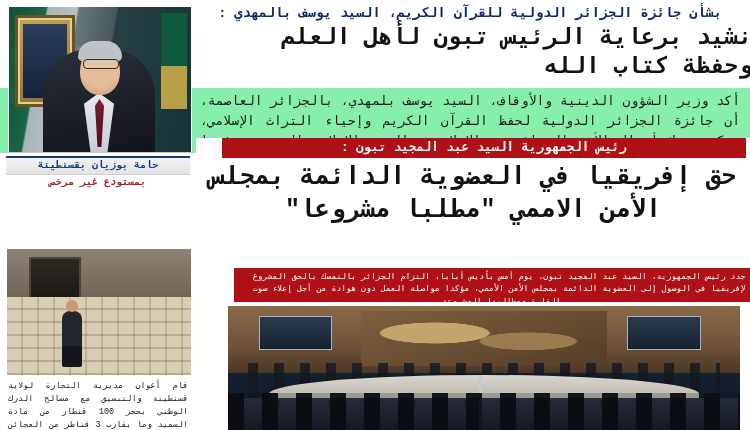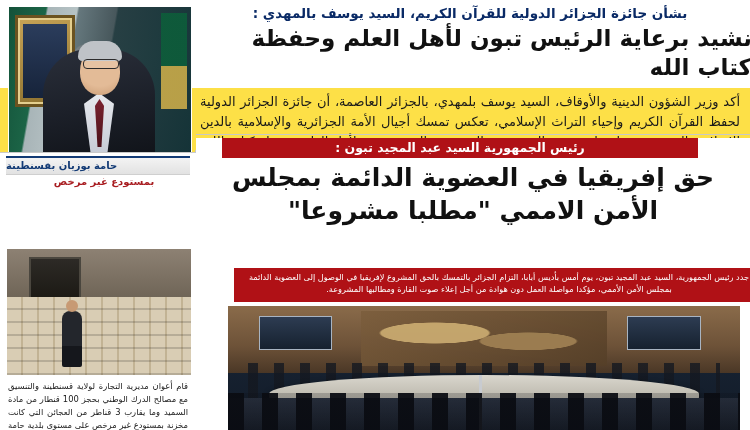--- a/index.html
+++ b/index.html
@@ -10,22 +10,23 @@
   body {
     width: 750px;
     height: 430px;
     overflow: hidden;
     font-family: "DejaVu Sans", "Liberation Sans", sans-serif;
   }
   .page {
     position: relative;
     width: 750px;
     height: 430px;
-    background: #fde047;
-    overflow: hidden;
+    background: #86efac;
+    overflow: hidden;
+    font-family: Liberation Mono, monospace;
   }
 
   
   .abs { position: absolute; }
   .center { text-align: center; }
   .justify { text-align: justify; }
 
   
   .top-band {
     left: 0; top: 0; width: 750px; height: 88px;
@@ -135,25 +136,25 @@
   }
   .wilaya-bar {
     left: 6px; top: 156px; width: 184px; height: 16px;
     background: linear-gradient(180deg, #f3f3f3, #e2e2e2);
     border-top: 2px solid #123a75;
     border-bottom: 1px solid #cfcfcf;
     color: #123a75;
     font-size: 10px;
     font-weight: bold;
     line-height: 16px;
-    text-align: left;
+    text-align: center;
     direction: rtl;
   }
   .left-kicker {
-    left: 12px; top: 176px; width: 184px;
+    left: 6px; top: 176px; width: 184px;
     color: #a81c20;
     font-size: 10px;
     font-weight: bold;
     text-align: center;
     direction: rtl;
   }
   .left-headline {
     left: 6px; top: 190px; width: 184px;
     color: #111111;
     font-size: 17px;
@@ -207,21 +208,21 @@
     direction: rtl;
     text-align: justify;
   }
 
   
   .right-col {
     left: 196px; top: 138px; width: 554px; height: 292px;
     background: #ffffff;
   }
   .red-ribbon {
-    left: 222px; top: 138px; width: 476px; height: 20px;
+    left: 222px; top: 138px; width: 524px; height: 20px;
     background: #b01116;
     color: #ffffff;
     font-size: 12.5px;
     font-weight: bold;
     line-height: 20px;
     text-align: center;
     direction: rtl;
   }
   .main-headline {
     left: 206px; top: 162px; width: 534px;

